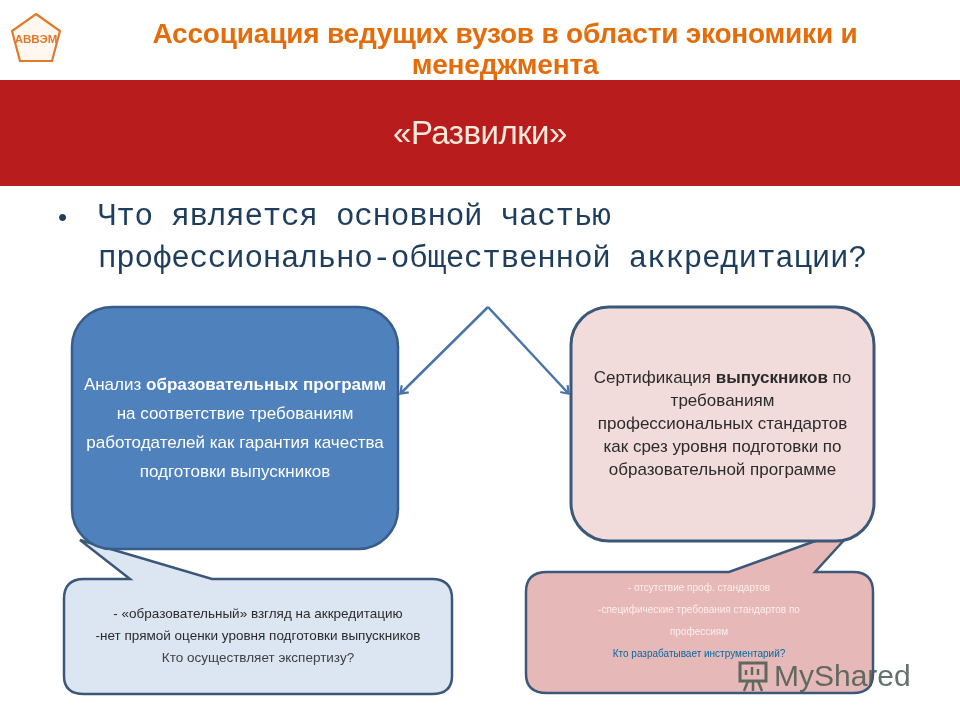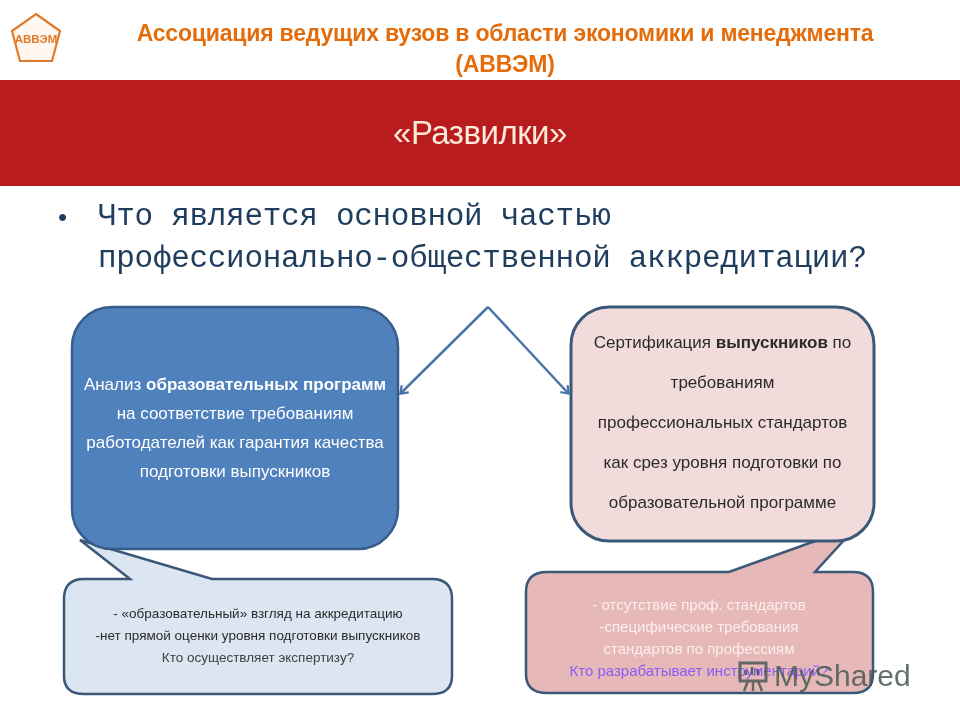--- a/index.html
+++ b/index.html
@@ -7,21 +7,21 @@
       width: 960px; height: 720px; position: relative; overflow: hidden;
       background: #ffffff;
       font-family: "Liberation Sans", "DejaVu Sans", sans-serif;
     }
     .abs { position: absolute; }
 
     
     .logo { left: 8px; top: 10px; width: 56px; height: 56px; }
     .org-title {
       left: 100px; width: 810px; top: 18px; text-align: center;
-      color: #E46C0A; font-weight: bold; font-size: 23px; line-height: 31px;
+      color: #E46C0A; font-weight: bold; font-size: 28px; line-height: 31px;
       letter-spacing: -0.2px;
     }
 
     
     .band {
       left: 0; top: 80px; width: 960px; height: 106px;
       background: #b91c1c;
       display: flex; align-items: center; justify-content: center;
     }
     .band-title { color: #FDEADA; font-size: 33px; letter-spacing: -0.5px; }
@@ -42,34 +42,34 @@
     .box-text {
       display: flex; align-items: center; justify-content: center;
       text-align: center; box-sizing: border-box;
     }
     .lb-text {
       left: 76px; top: 311px; width: 318px; height: 234px;
       color: #ffffff; font-size: 17px; line-height: 29px; padding: 0 6px; justify-content: flex-end;
     }
     .rb-text {
       left: 575px; top: 309px; width: 295px; height: 228px;
-      color: #2B2B2B; font-size: 17px; line-height: 40px; padding: 0 18px;
+      color: #2B2B2B; font-size: 17px; line-height: 23px; padding: 0 18px;
     }
     .lc-text {
       left: 68px; top: 582px; width: 380px; height: 108px;
       color: #2B2B2B; font-size: 13.5px; line-height: 22px; padding: 0 10px;
       flex-direction: column;
     }
     .rc-text {
-      left: 529px; top: 585px; width: 340px; height: 106px;
-      color: #FDEDED; font-size: 15px; line-height: 22px; padding: 0 6px;
+      left: 529px; top: 568px; width: 340px; height: 106px;
+      color: #FDEDED; font-size: 10px; line-height: 22px; padding: 0 6px;
       flex-direction: column;
     }
     .red-strong { color: #404040; font-weight: normal; }
-    .red-plain { color: #8b5cf6; }
+    .red-plain { color: #0369a1; }
     b { font-weight: bold; }
 
     
     .watermark {
       left: 736px; top: 658px; height: 36px; display: flex; align-items: center;
       color: #4A5A52; font-size: 30px; opacity: 0.85;
     }
     .wm-icon { width: 34px; height: 34px; margin-right: 4px; }
   </style>
 </head>

